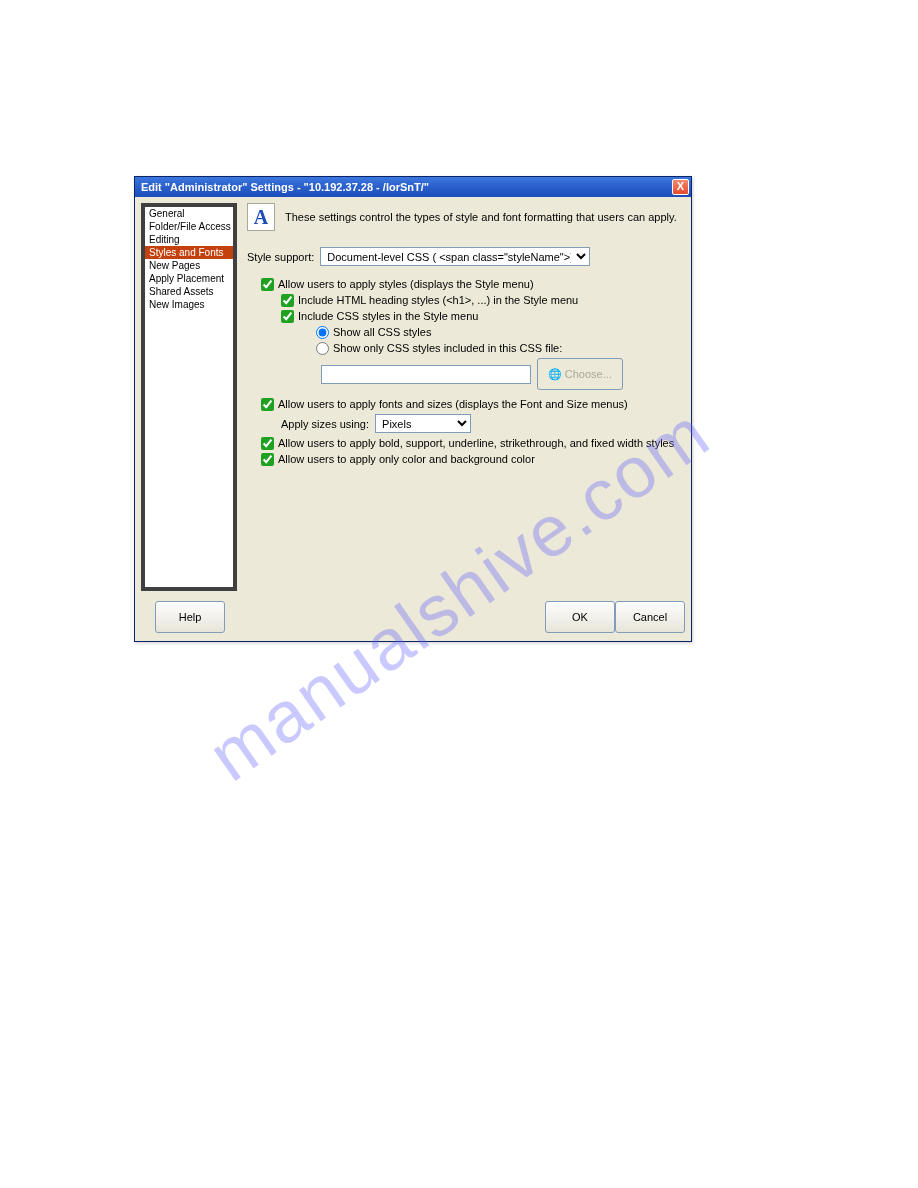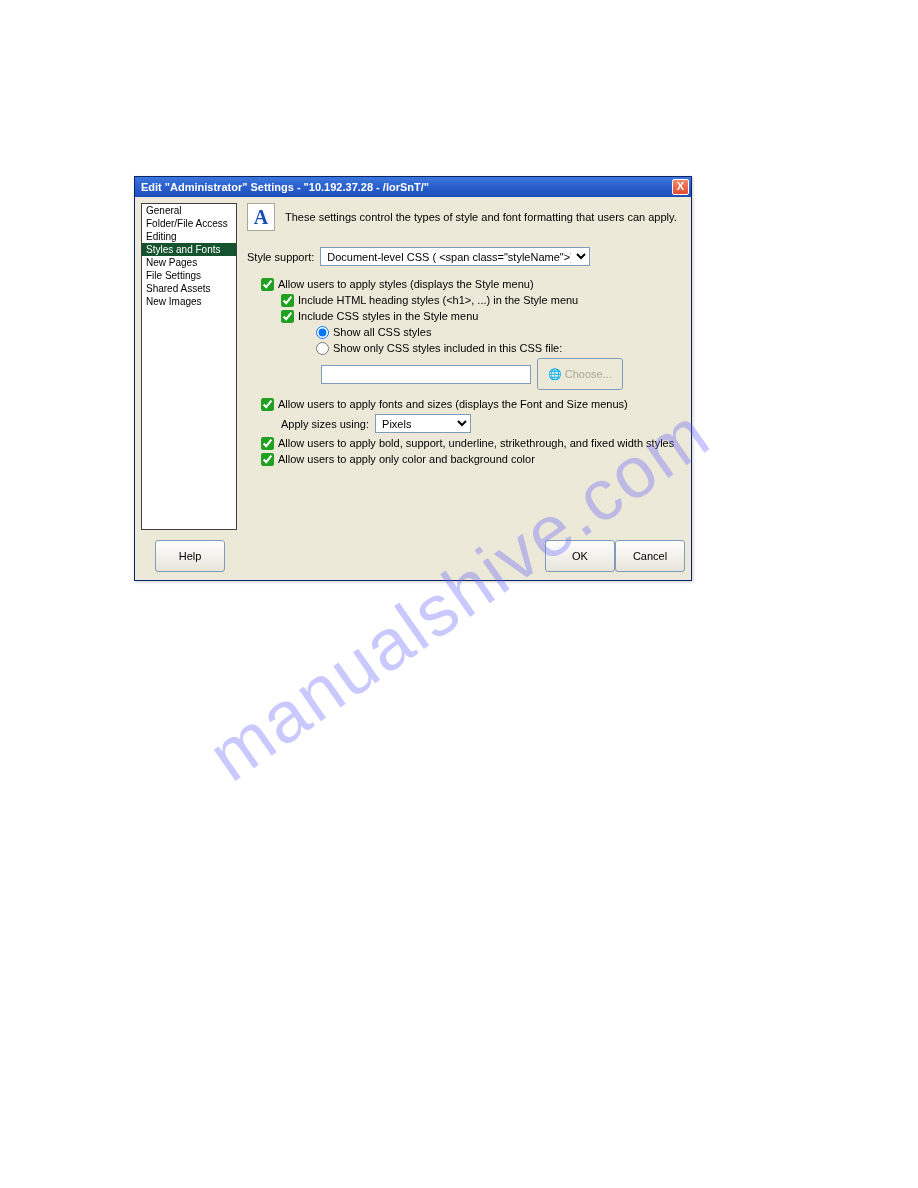--- a/index.html
+++ b/index.html
@@ -45,34 +45,34 @@
     font-size: 11px;
     cursor: pointer;
   }
   .body {
     display: flex;
     padding: 6px;
     gap: 6px;
   }
   .sidebar {
     width: 96px;
-    height: 327px;
-    background: #fff;
-    border: 1px solid #404040;
+    height: 388px;
+    background: #fff;
+    border: 4px solid #404040;
     overflow: hidden;
   }
   .sidebar-item {
     padding: 1px 4px;
     color: #000;
     cursor: pointer;
     white-space: nowrap;
     font-size: 10px;
   }
   .sidebar-item.selected {
-    background: #14532d;
+    background: #c2410c;
     color: #fff;
   }
   .content {
     flex: 1;
     padding: 0 4px;
   }
   .header-row {
     display: flex;
     align-items: center;
     gap: 10px;
@@ -165,21 +165,21 @@
     <div class="close-btn">X</div>
   </div>
 
   <div class="body">
     <div class="sidebar">
       <div class="sidebar-item">General</div>
       <div class="sidebar-item">Folder/File Access</div>
       <div class="sidebar-item">Editing</div>
       <div class="sidebar-item selected">Styles and Fonts</div>
       <div class="sidebar-item">New Pages</div>
-      <div class="sidebar-item">File Settings</div>
+      <div class="sidebar-item">Apply Placement</div>
       <div class="sidebar-item">Shared Assets</div>
       <div class="sidebar-item">New Images</div>
     </div>
 
     <div class="content">
       <div class="header-row">
         <div class="icon-box">A</div>
         <span class="label">These settings control the types of style and font formatting that users can apply.</span>
       </div>
 

